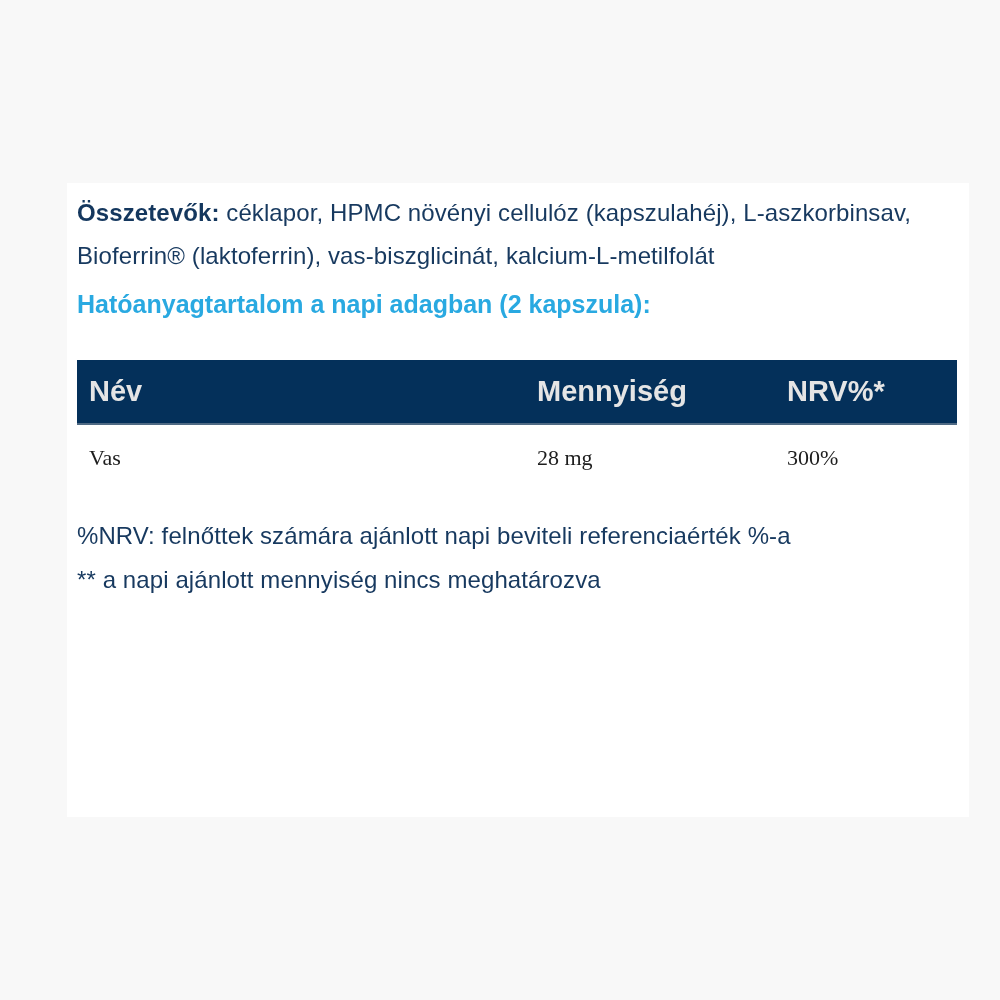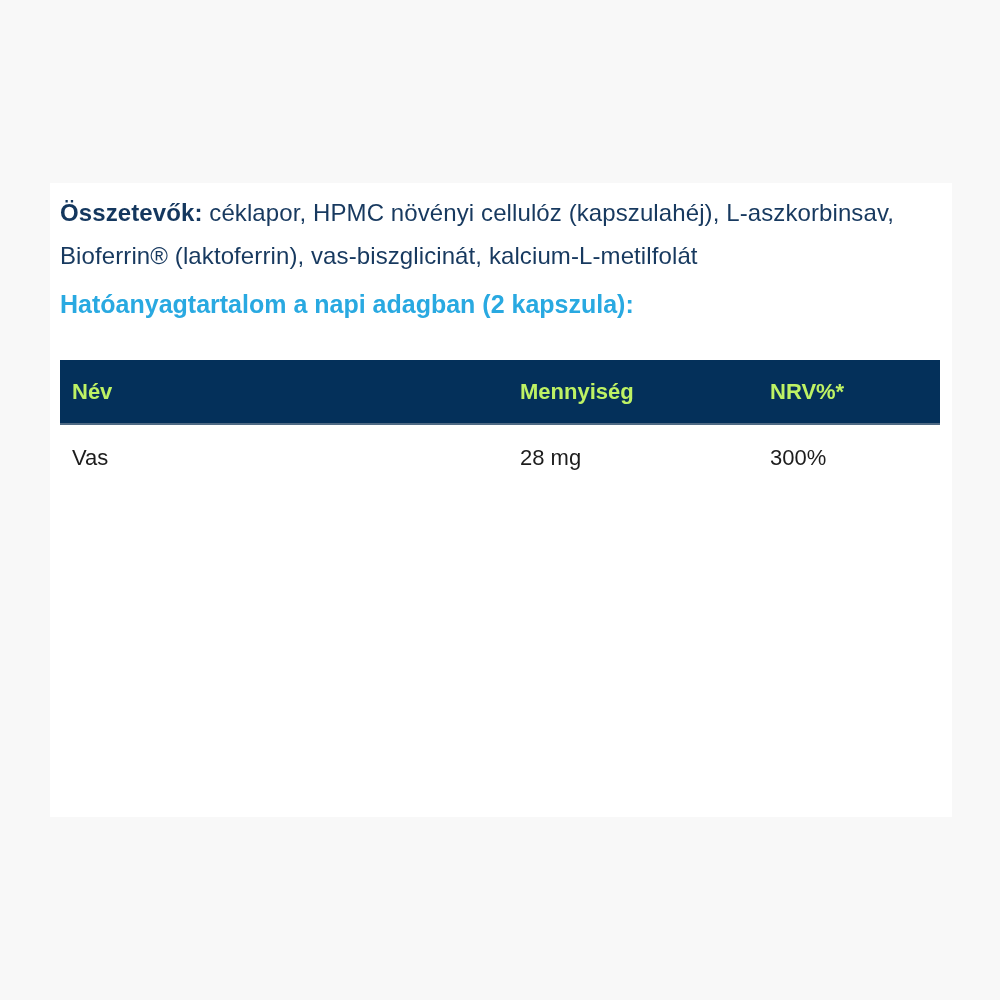--- a/index.html
+++ b/index.html
@@ -5,21 +5,21 @@
   * { margin: 0; padding: 0; box-sizing: border-box; }
   html, body {
     width: 1000px;
     height: 1000px;
     background: #f8f8f8;
     font-family: "Liberation Sans", "DejaVu Sans", sans-serif;
     overflow: hidden;
   }
   .panel {
     position: absolute;
-    left: 50px;
+    left: 67px;
     top: 183px;
     width: 902px;
     height: 634px;
     background: #ffffff;
     padding: 8px 12px 0 10px;
   }
   .ingredients {
     font-size: 24px;
     line-height: 43px;
     color: #17395f;
@@ -40,37 +40,37 @@
     margin-top: 41px;
     width: 880px;
     border-collapse: collapse;
     table-layout: fixed;
   }
   col.c-name   { width: 460px; }
   col.c-amount { width: 250px; }
   col.c-nrv    { width: 170px; }
   thead th {
     background: #04305a;
-    color: #bef264;
-    font-size: 22px;
+    color: #e5e5e5;
+    font-size: 29px;
     font-weight: bold;
     text-align: left;
     height: 64px;
     vertical-align: middle;
     border-bottom: 2px solid #4f6a84;
   }
   tbody td {
     font-size: 22px;
     color: #1d1d1d;
     height: 66px;
     vertical-align: middle;
     text-align: left;
   }
   th:first-child, td:first-child { padding-left: 12px; }
-  tbody tr { border-top: 1px solid #ececec; }
+  tbody tr { border-top: 1px solid #ececec; font-family: Liberation Serif, serif; }
   tbody tr:first-child { border-top: none; }
   tbody tr:nth-child(even) { background: #f7f7f7; }
   tbody tr:nth-child(odd)  { background: #ffffff; }
   .notes {
     margin-top: 24px;
   }
   .note {
     font-size: 24px;
     line-height: 44px;
     color: #17395f;
@@ -101,14 +101,18 @@
     </thead>
     <tbody>
       <tr>
         <td>Vas</td>
         <td>28 mg</td>
         <td>300%</td>
       </tr>
     </tbody>
   </table>
 
+  <div class="notes">
+    <p class="note">%NRV: felnőttek számára ajánlott napi beviteli referenciaérték %-a</p>
+    <p class="note">** a napi ajánlott mennyiség nincs meghatározva</p>
+  </div>
 
 </div>
 
 </body></html>

